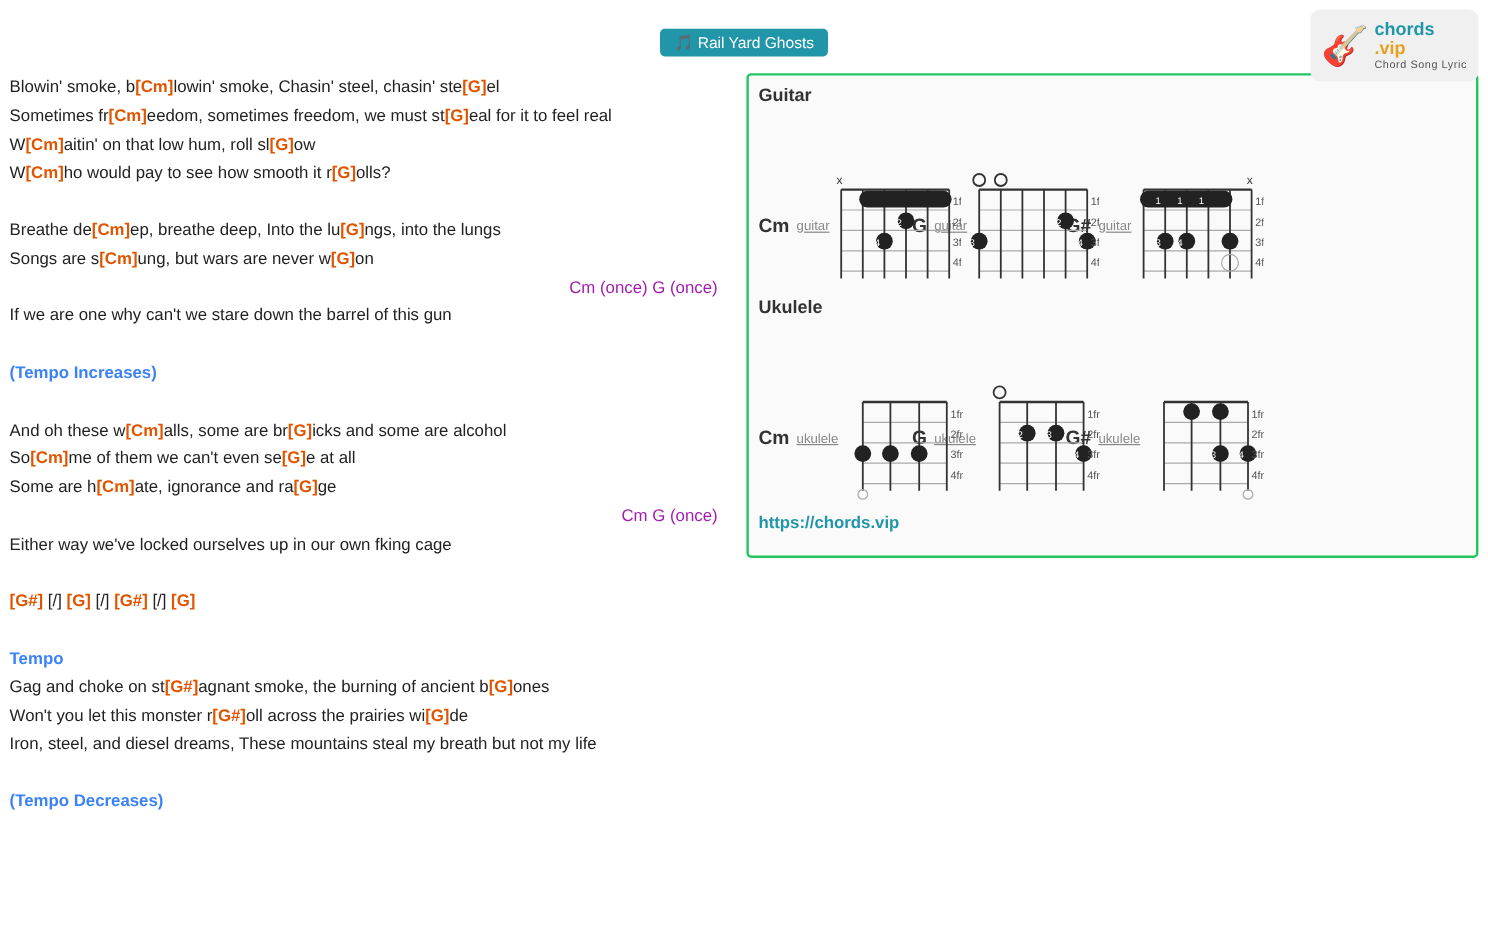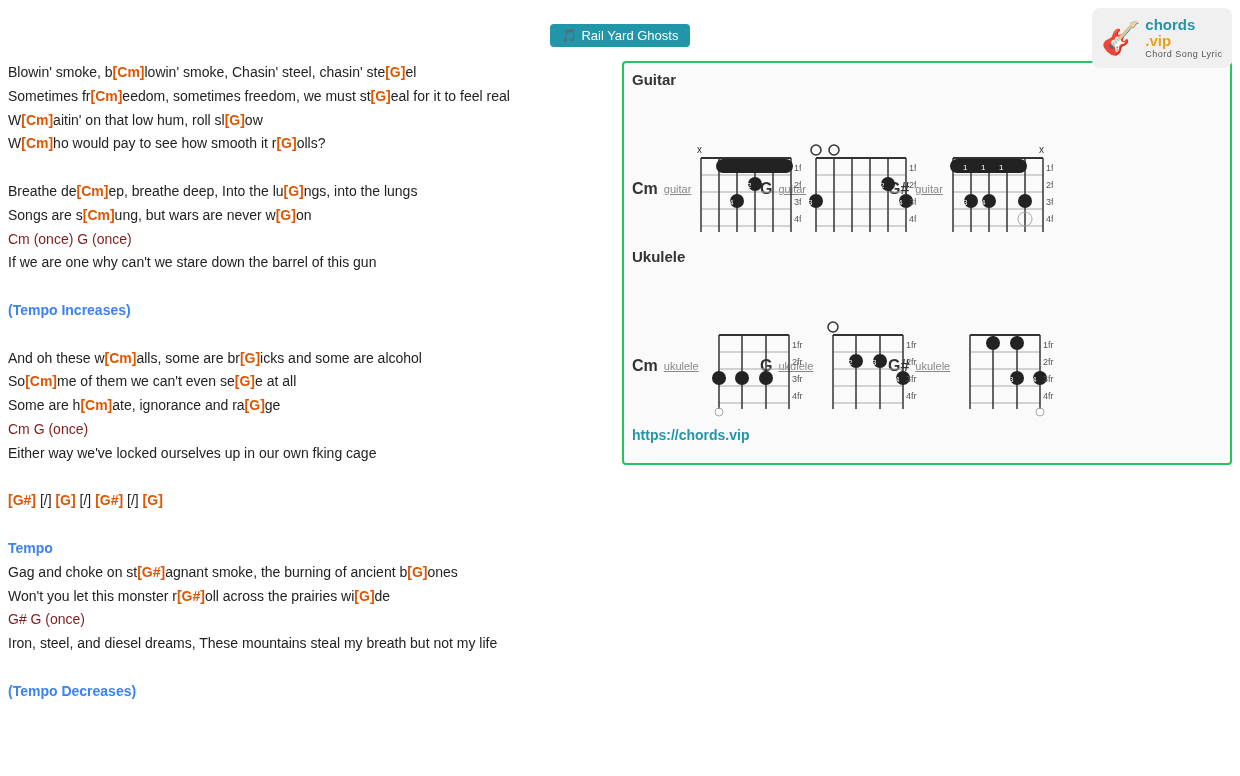--- a/index.html
+++ b/index.html
@@ -82,22 +82,23 @@
     }
     .chord {
       color: #e05500;
       font-weight: bold;
     }
     .lyric-line {
       display: block;
       white-space: pre-wrap;
     }
     .meta-line {
-      color: #7f1d1d;
+      color: #a21caf;
       font-style: normal;
+      text-align: right;
     }
     .section-header {
       color: #3b82f6;
       font-weight: bold;
     }
     .chord-line {
       display: block;
     }
     
     #chords-col {
@@ -203,21 +204,20 @@
       <span class="lyric-line">So<span class="chord">[Cm]</span>me of them we can't even se<span class="chord">[G]</span>e at all</span>
       <span class="lyric-line">Some are h<span class="chord">[Cm]</span>ate, ignorance and ra<span class="chord">[G]</span>ge</span>
       <span class="lyric-line meta-line">Cm G (once)</span>
       <span class="lyric-line">Either way we've locked ourselves up in our own fking cage</span>
       <br>
       <span class="lyric-line chord-line"><span class="chord">[G#]</span> [/] <span class="chord">[G]</span> [/] <span class="chord">[G#]</span> [/] <span class="chord">[G]</span></span>
       <br>
       <span class="lyric-line section-header">Tempo</span>
       <span class="lyric-line">Gag and choke on st<span class="chord">[G#]</span>agnant smoke, the burning of ancient b<span class="chord">[G]</span>ones</span>
       <span class="lyric-line">Won't you let this monster r<span class="chord">[G#]</span>oll across the prairies wi<span class="chord">[G]</span>de</span>
-      <span class="lyric-line meta-line">G# G (once)</span>
       <span class="lyric-line">Iron, steel, and diesel dreams, These mountains steal my breath but not my life</span>
       <br>
       <span class="lyric-line section-header">(Tempo Decreases)</span>
       <br>
       
       
       
       
       
       <br>

